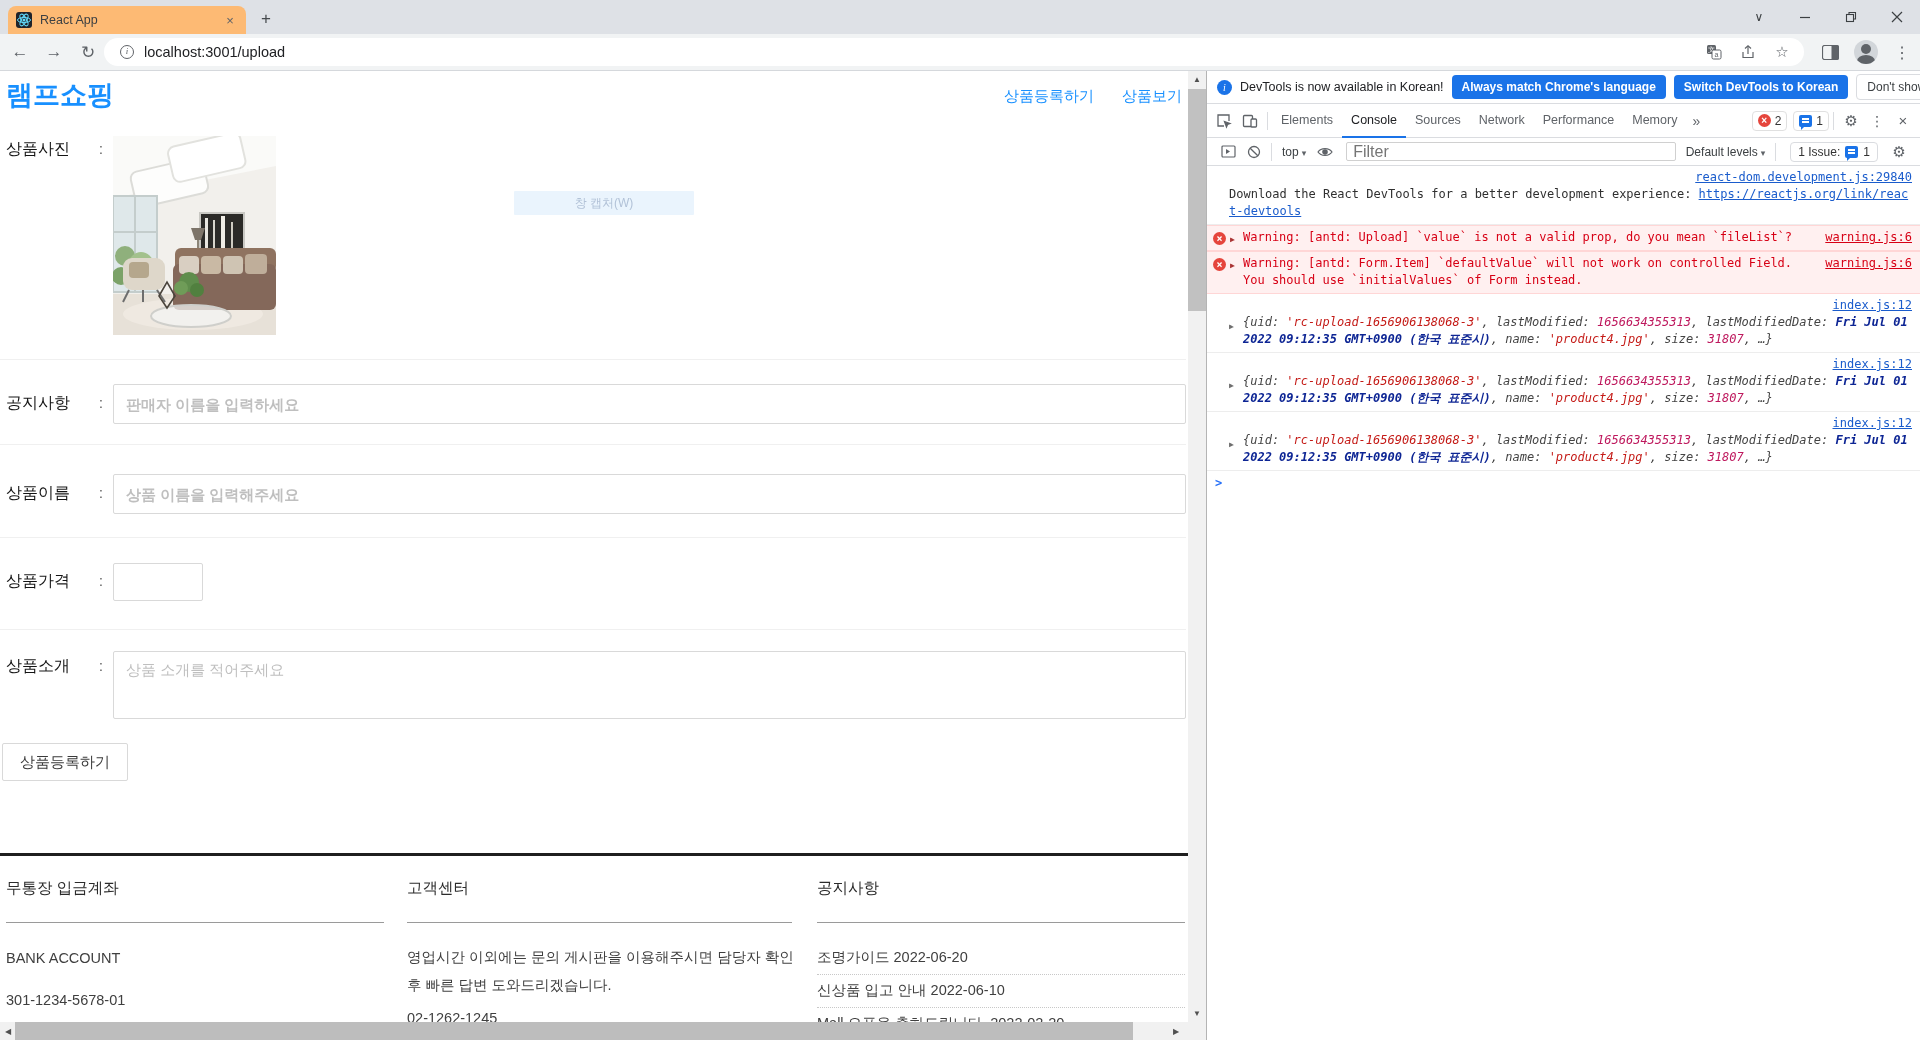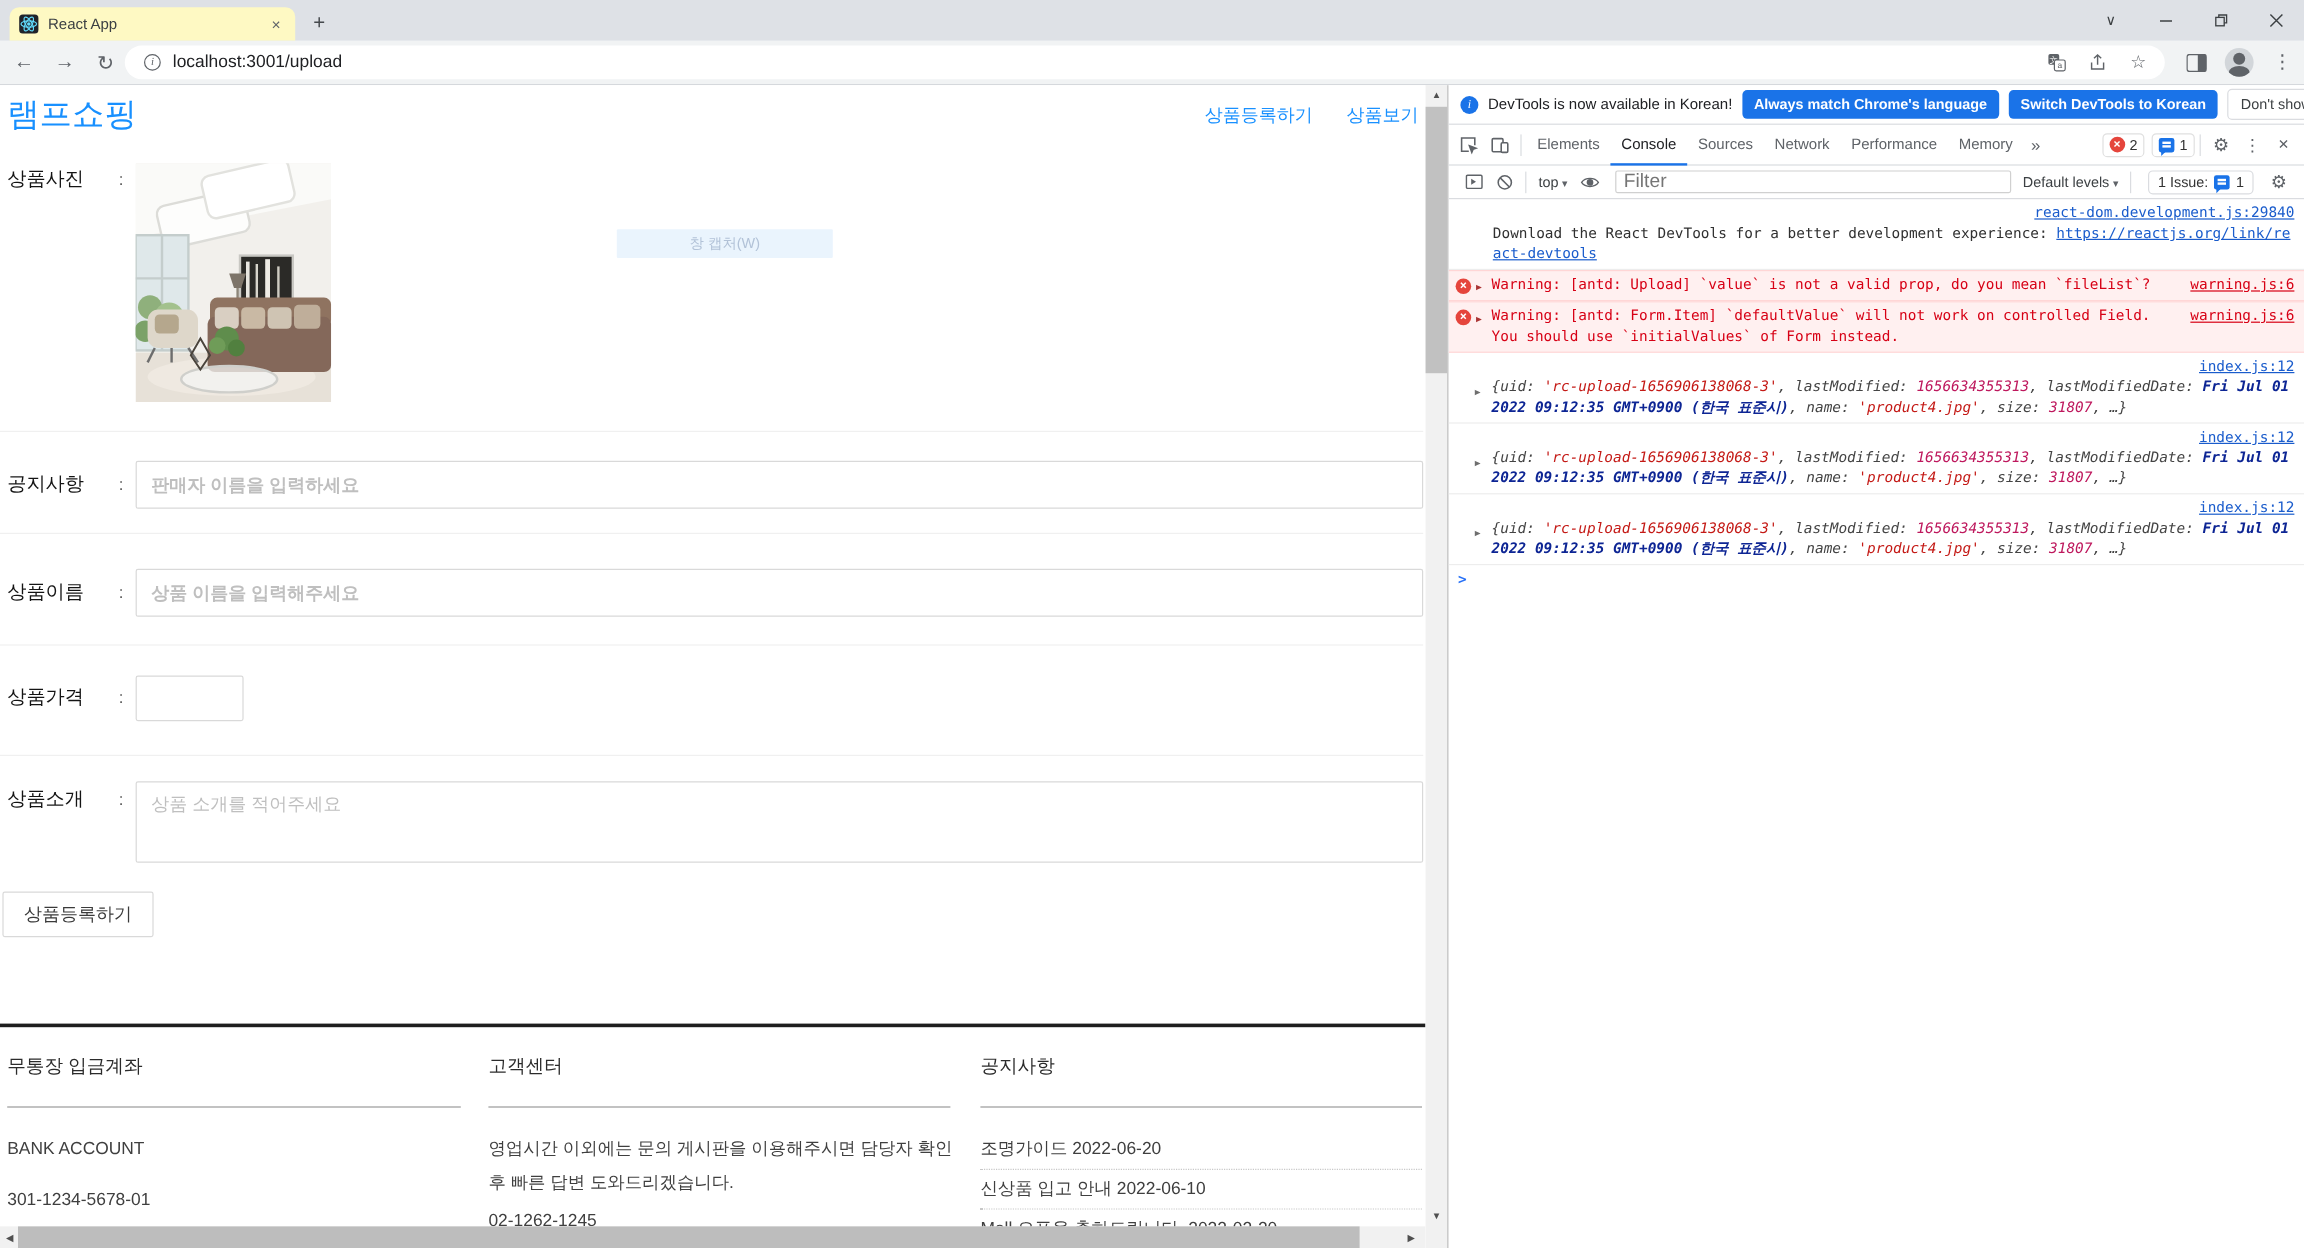--- a/index.html
+++ b/index.html
@@ -1,21 +1,21 @@
 <!DOCTYPE html>
 <html><head>
 <meta charset="utf-8">
 <style>
   * { box-sizing: border-box; margin: 0; padding: 0; }
   html,body { width:1920px; height:1040px; overflow:hidden; background:#fff;
     font-family:"Liberation Sans", sans-serif; }
 
   
   .tabstrip { height:34px; background:#dee1e6; position:relative; }
-  .tab { position:absolute; left:8px; top:6px; width:238px; height:28px; background:#fef9c3;
+  .tab { position:absolute; left:8px; top:6px; width:238px; height:28px; background:#fdba74;
     border-radius:8px 8px 0 0; display:flex; align-items:center; padding:0 8px; gap:8px; }
   .favicon { width:16px; height:16px; border-radius:3px; background:#20232a; flex:0 0 16px; }
   .tab-title { font-size:12.5px; color:#3c4043; flex:1; white-space:nowrap; overflow:hidden; }
   .tab-close { font-size:13px; color:#5f6368; width:16px; text-align:center; cursor:default; }
   .newtab { position:absolute; left:254px; top:8px; width:24px; height:24px; text-align:center;
     line-height:22px; font-size:17px; color:#45494d; border-radius:50%; }
   .wctrls { position:absolute; right:0; top:0; height:34px; display:flex; }
   .wctrl { width:46px; height:34px; display:flex; align-items:center; justify-content:center; color:#3c4043; }
 
   .toolbar { height:36px; background:#f1f3f4; display:flex; align-items:center; position:relative; }
@@ -33,21 +33,21 @@
   .tb-ico { width:28px; height:28px; display:flex; align-items:center; justify-content:center;
     color:#5f6368; font-size:16px; margin-left:8px; }
   .avatar { width:24px; height:24px; border-radius:50%; background:#d2d6da; position:relative; overflow:hidden; }
   .avatar:before { content:""; position:absolute; left:7px; top:4px; width:10px; height:10px; border-radius:50%; background:#5f6368; }
   .avatar:after { content:""; position:absolute; left:3px; top:15px; width:18px; height:12px; border-radius:50% 50% 0 0; background:#5f6368; }
 
   .content { display:flex; height:970px; border-top:1px solid #d5d8dc; }
 
   
   .page { width:1188px; position:relative; background:#fff; overflow:hidden; flex:0 0 1188px; }
-  .logo { position:absolute; left:6px; top:6px; font-size:27px; font-weight:400; color:#1890ff;
+  .logo { position:absolute; left:6px; top:6px; font-size:27px; font-weight:700; color:#1890ff;
     text-decoration:none; }
   .nav { position:absolute; top:16px; right:6px; display:flex; gap:28px; }
   .nav a { font-size:15px; color:#1890ff; text-decoration:none; }
 
   .flabel { position:absolute; left:6px; font-size:16px; font-weight:500; color:#141414; }
   .fcolon { position:absolute; left:99px; font-size:14px; color:#555; }
   .ainput { position:absolute; left:113px; height:40px; width:1073px; border:1px solid #d9d9d9;
     border-radius:2px; padding:0 12px; font-size:15px; color:#333; background:#fff; outline:none;
     font-family:"Liberation Sans", sans-serif;font-weight:bold; }
   .ainput::placeholder, .atext::placeholder { color:#bfbfbf; }
@@ -116,21 +116,21 @@
     flex:0 0 28px; padding:0 8px; }
   .ddl { font-size:12px; color:#3c4043; white-space:nowrap; padding:0 6px; }
   .caret { font-size:9px; color:#5f6368; margin-left:3px; }
   .filter { height:19px; width:330px; border:1px solid #d0d0d0; border-radius:2px; margin-left:8px;
     font-size:16px; color:#202124; padding:0 6px; font-family:"Liberation Sans",sans-serif; outline:none; }
   .issue-pill { display:flex; align-items:center; gap:5px; border:1px solid #dadce0; border-radius:4px;
     padding:2px 7px; font-size:12px; color:#333; margin-left:10px; white-space:nowrap; }
 
   .dt-console { flex:1; overflow:hidden; font-family:"DejaVu Sans Mono","Liberation Mono",monospace;
     font-size:12px; line-height:17px; color:#303030; }
-  .dt-row { position:relative; padding:3px 8px 4px 37px; border-bottom:1px solid #ededed; }
+  .dt-row { position:relative; padding:3px 8px 4px 22px; border-bottom:1px solid #ededed; }
   .dt-row.error { background:#fff0f0; border-top:1px solid #ffd6d6; border-bottom:1px solid #ffd6d6;
     color:#d70015; padding-left:36px; }
   .src-link { color:#1a5ccc; text-decoration:underline; }
   .src-line { text-align:right; display:block; }
   .src-float { float:right; margin-left:10px; }
   .error .src-link { color:#d70015; }
   .con-link { color:#1a5ccc; text-decoration:underline; word-break:break-all; }
   .err-ico { position:absolute; left:6px; top:6px; width:13px; height:13px; border-radius:50%;
     background:#e5453c; color:#fff; font-size:10px; line-height:13px; text-align:center; font-weight:bold; }
   .expander { position:absolute; left:21px; top:5px; font-size:8px; color:#6e6e6e; }

